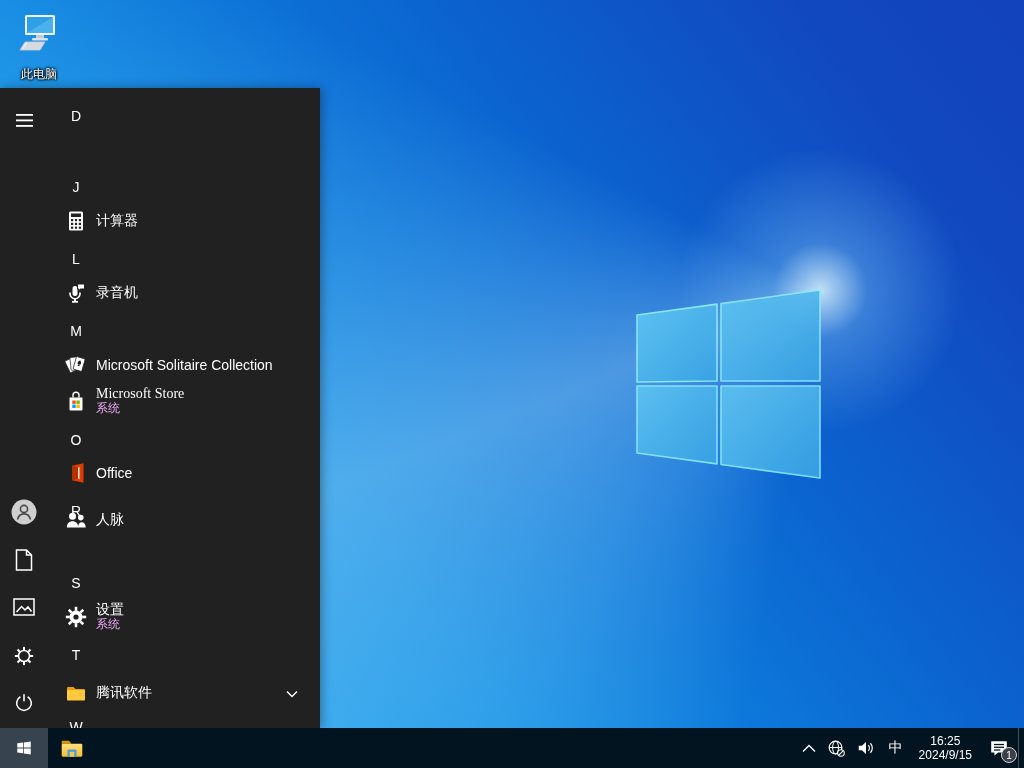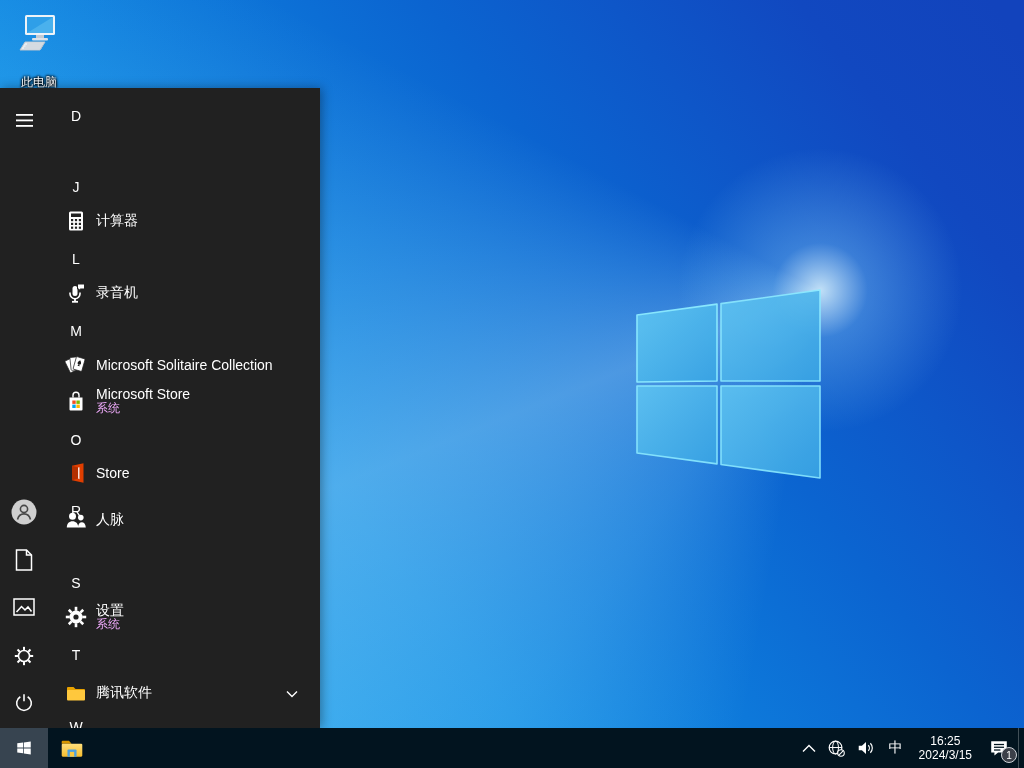--- a/index.html
+++ b/index.html
@@ -12,32 +12,32 @@
       radial-gradient(circle at 80.1% 37.8%, rgba(225,248,255,.85) 0%, rgba(160,225,255,.30) 5%, rgba(160,225,255,0) 15%),
       conic-gradient(from 190deg at 80.1% 37.8%,
         rgba(255,255,255,0) 0deg, rgba(170,228,255,.20) 26deg, rgba(208,242,255,.33) 58deg,
         rgba(170,228,255,.17) 86deg, rgba(255,255,255,0) 108deg, rgba(255,255,255,0) 360deg),
       linear-gradient(52deg, #18a4ee 6%, #0f8ce4 34%, #0b64d0 63%, #1148c0 86%, #1243bc 98%);
   }
   .win-logo { position:absolute; left:630px; top:284px; }
 
   
   .desktop-icon { position:absolute; left:10px; top:12px; width:58px; text-align:center; cursor:default; }
-  .desktop-icon .dlabel { display:block; margin-top:14px; color:#fff; font-size:12px;
+  .desktop-icon .dlabel { display:block; margin-top:6px; color:#fff; font-size:12px;
     text-shadow:1px 1px 2px #000, -1px -1px 2px rgba(0,0,0,.7), 1px -1px 2px rgba(0,0,0,.7), -1px 1px 2px rgba(0,0,0,.7); }
 
   
   .start-menu { position:absolute; left:0; top:88px; width:320px; height:640px;
     background:#212121; overflow:hidden; box-shadow:2px 0 10px rgba(0,0,0,.35); }
   .rail-btn { position:absolute; left:0; width:48px; height:48px; display:flex; align-items:center; justify-content:center; cursor:pointer; }
   .sm-row { position:absolute; left:64px; right:6px; height:36px; display:flex; align-items:center; cursor:pointer; }
   .sm-letter { width:24px; text-align:center; color:#fff; font-size:14px; }
   .sm-icon { width:24px; height:24px; flex:0 0 24px; display:flex; align-items:center; justify-content:center; }
   .sm-label { margin-left:8px; color:#fff; font-size:14px; white-space:nowrap; }
-  .sm-two { height:40px; }
+  .sm-two { height:40px;font-family:Liberation Serif, serif; }
   .sm-textcol { margin-left:8px; display:flex; flex-direction:column; justify-content:center; line-height:1.15; }
   .sm-textcol .sm-label { margin-left:0; }
   .sm-sub { color:#f0abfc; font-size:12px; }
   .sm-chevron { position:absolute; right:16px; top:50%; transform:translateY(-50%); }
 
   
   .taskbar { position:absolute; left:0; top:728px; width:1024px; height:40px; background:#02141f;
     display:flex; align-items:stretch; }
   .tb-btn { width:48px; height:40px; display:flex; align-items:center; justify-content:center; cursor:pointer; }
   .tb-start { background:#374450; }
@@ -236,21 +236,21 @@
     </div>
 
   <div class="sm-row" style="top:367px">
     <span class="sm-icon">
       <svg width="24" height="24" viewBox="0 0 24 24">
         <path d="M8 4.8 L19.5 2.2 V21.8 L8 19.2 Z" fill="#e03e00"></path>
         <path d="M8 4.8 L14 6.6 V17.6 L8 19.2 Z" fill="#b33000"></path>
         <path d="M14 6.6 L15.5 6.2 V18.2 L14 17.6 Z" fill="#fff" opacity=".85"></path>
       </svg>
       </span>
-    <span class="sm-label">Store</span>
+    <span class="sm-label">Office</span>
     </div>
 
   <div class="sm-row" style="top:405px">
     <span class="sm-letter">R</span>
     </div>
 
   <div class="sm-row" style="top:414px">
     <span class="sm-icon">
       <svg width="24" height="24" viewBox="0 0 24 24" fill="#fff">
         <circle cx="8.5" cy="8.2" r="3.5"></circle>
@@ -358,21 +358,21 @@
       <svg width="20" height="20" viewBox="0 0 22 22">
         <path d="M3 8.5 h3.5 L11 4.5 v13 L6.5 13.5 H3 z" fill="#fff"></path>
         <path d="M13.5 8 a4.3 4.3 0 0 1 0 6" fill="none" stroke="#fff" stroke-width="1.3"></path>
         <path d="M15.8 5.8 a7.4 7.4 0 0 1 0 10.4" fill="none" stroke="#fff" stroke-width="1.3"></path>
       </svg>
     </div>
     <div class="tray-item ime">中</div>
     <div class="tray-item clock">
       <div>
           <div>16:25</div>
-      <div>2024/3/15</div>
+      <div>2024/9/15</div>
         </div>
     </div>
     <div class="tray-item action-center">
       <svg width="22" height="22" viewBox="0 0 24 24">
         <path d="M3.5 4.5 h17 v12.5 h-9.5 l-4 3.2 v-3.2 h-3.5 z" fill="#fff"></path>
         <g stroke="#02141f" stroke-width="1.4">
             <line x1="6.5" y1="8.2" x2="17.5" y2="8.2"></line>
             <line x1="6.5" y1="11.2" x2="17.5" y2="11.2"></line>
             <line x1="6.5" y1="14.2" x2="13.5" y2="14.2"></line>
           </g>

